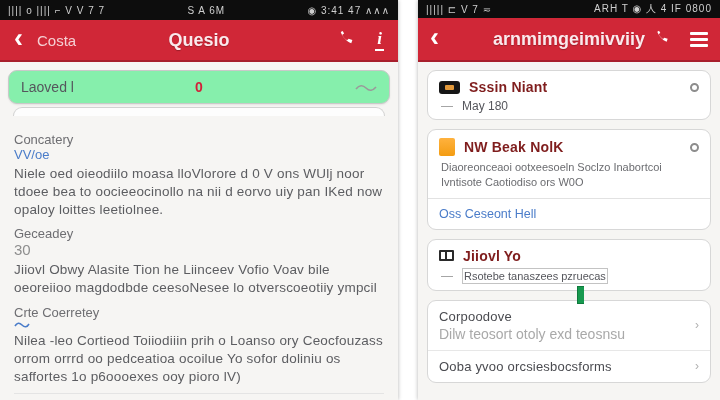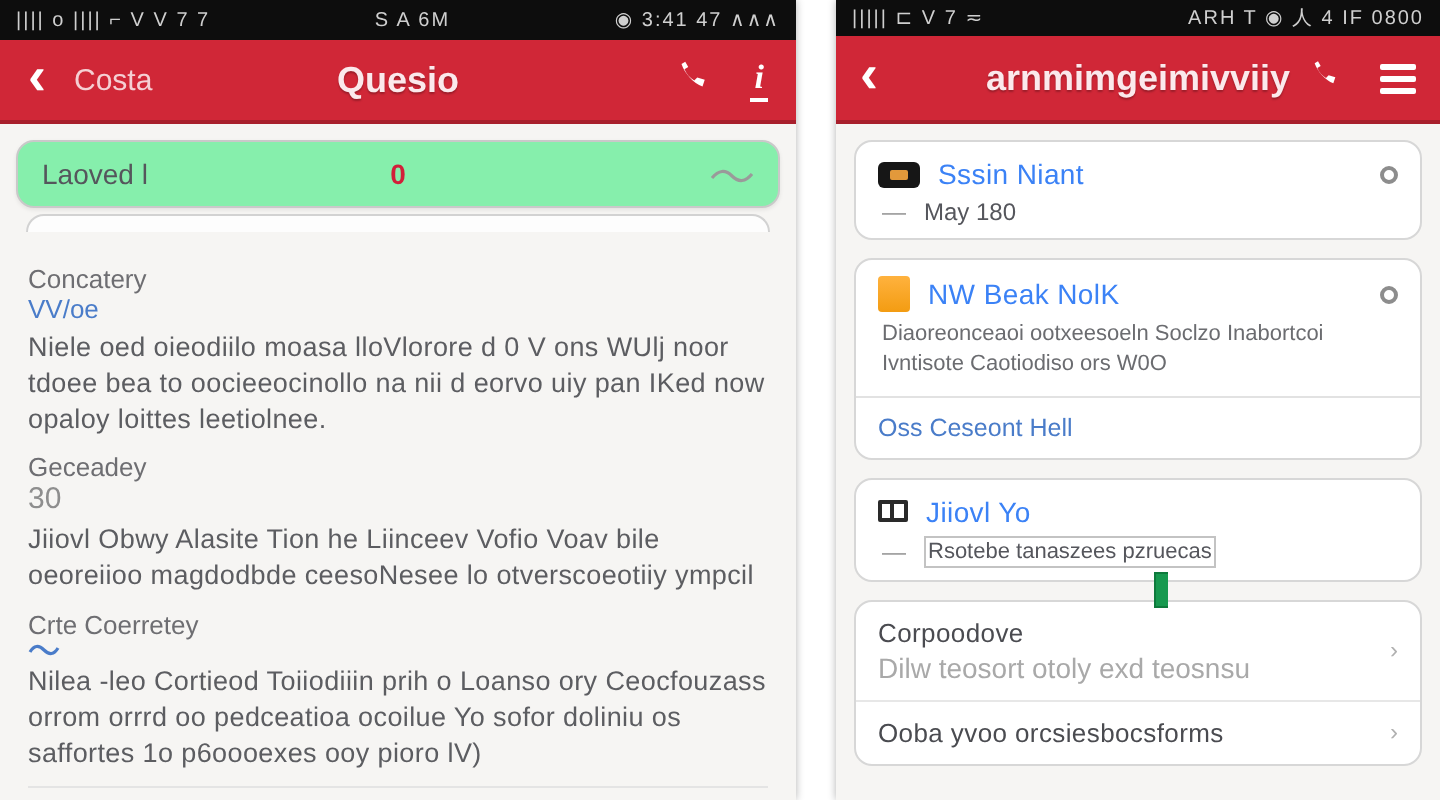--- a/index.html
+++ b/index.html
@@ -58,21 +58,21 @@
     border-top:1px solid #e4e4e4; border-bottom:1px solid #e4e4e4;
     padding:8px 0; margin-top:6px; }
   .alert-label { font-size:14px; color:#000000; font-weight:bold; letter-spacing:.3px; }
 
   
   .rp-content { padding:8px 9px 0; }
   .card { background:#fff; border:1px solid #d7d7d7; border-radius:9px;
     margin-bottom:9px; overflow:hidden; }
   .card-row { padding:8px 11px 6px; }
   .row-main { display:flex; align-items:center; gap:9px; }
-  .row-title { font-size:14px; font-weight:normal; color:#3b82f6; letter-spacing:.2px; }
+  .row-title { font-size:14px; font-weight:bold; color:#7f1d1d; letter-spacing:.2px; }
   .radio { width:9px; height:9px; border:2px solid #8d8d8d; border-radius:50%;
     margin-left:auto; flex:0 0 auto; }
   .row-sub { display:flex; align-items:center; gap:9px; margin:4px 0 0 2px; }
   .dash { color:#9a9a9a; font-size:12px; }
   .sub-text { font-size:12px; color:#55565c; }
   .sub-tag { font-size:11px; color:#55565c; border:1px solid #c3c3c3;
     padding:1px 1px; background:#fff; }
   .card-desc { font-size:11px; color:#6b6c70; line-height:1.35; margin:4px 0 2px 2px; }
   .link-row { border-top:1px solid #e2e2e2; padding:8px 11px; display:flex;
     align-items:center; justify-content:space-between; }

